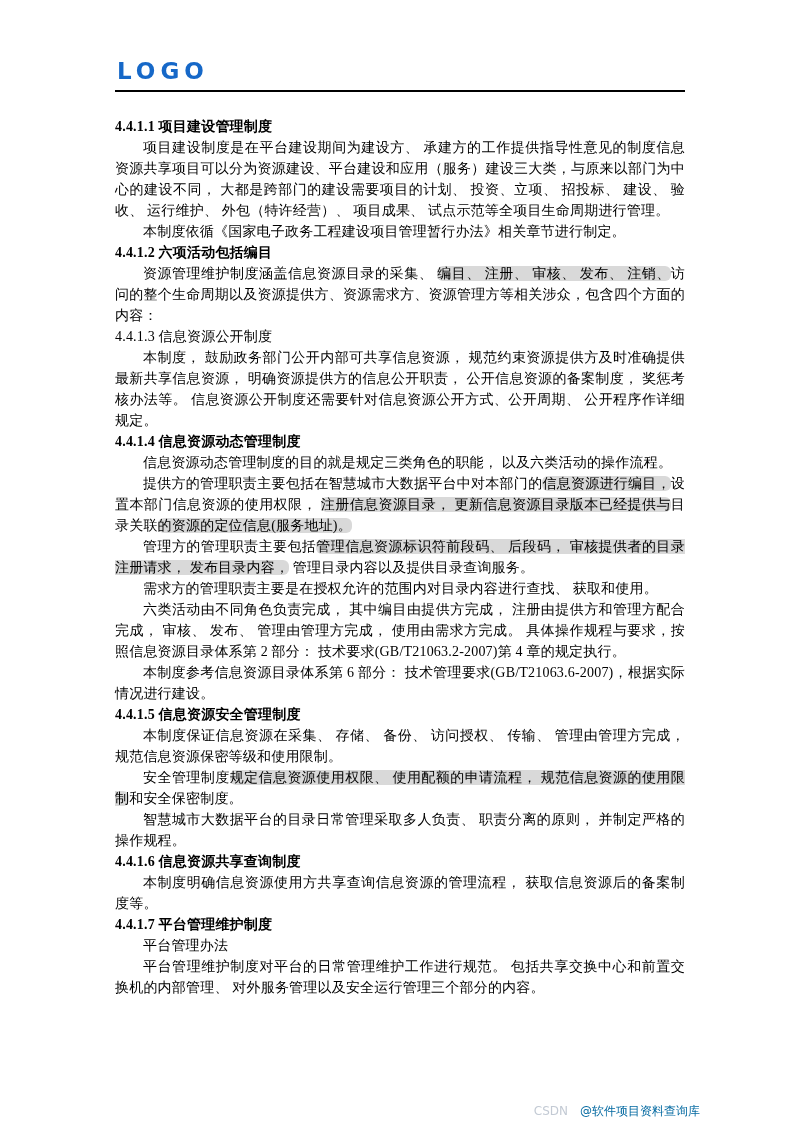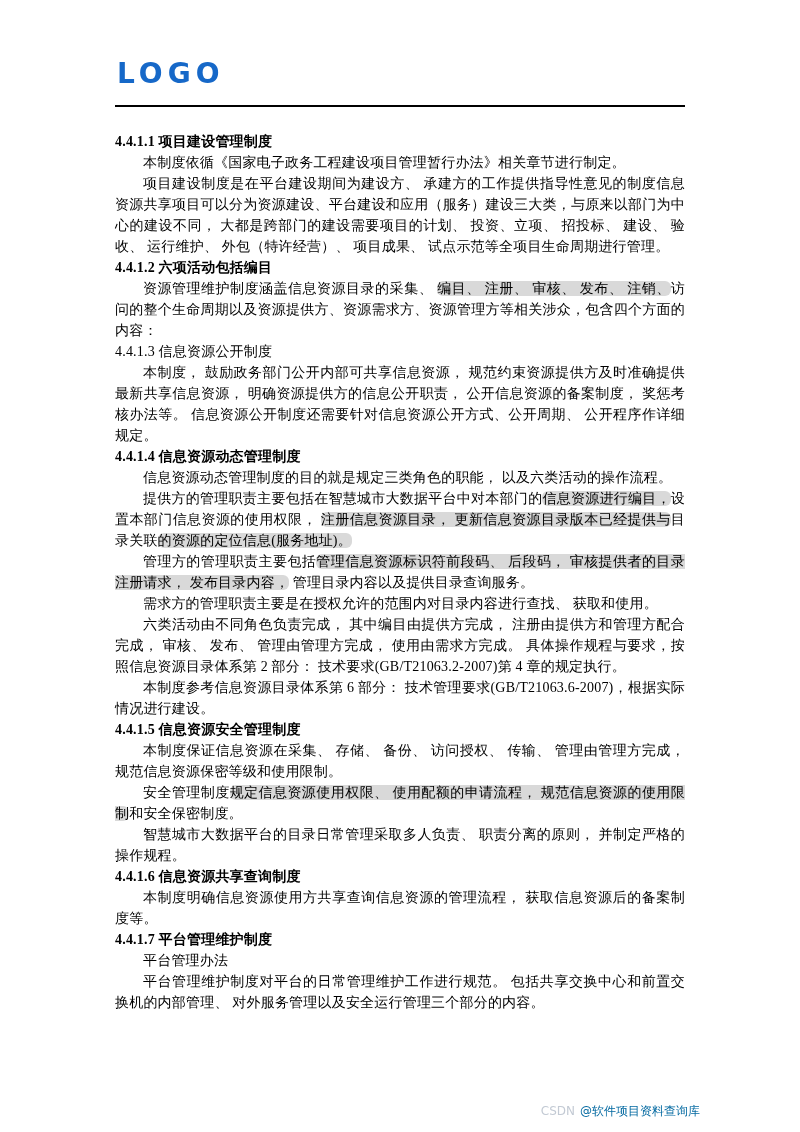--- a/index.html
+++ b/index.html
@@ -9,24 +9,24 @@
     position: relative;
     overflow: hidden;
     font-family: "Liberation Serif", "DejaVu Serif", serif;
     color: #000000;
   }
   .page { position: absolute; inset: 0; background: #ffffff; }
   .content { position: absolute; left: 115px; top: 58px; width: 570px; }
   .logo {
     font-family: "DejaVu Sans", "Liberation Sans", sans-serif;
     font-weight: 800;
-    font-size: 28px;
+    font-size: 23px;
     letter-spacing: 5px;
     line-height: 1;
-    padding: 2px 0 17px 2px;
+    padding: 2px 0 7px 2px;
     color: #1668c8;
   }
   .rule { border-top: 2px solid #000000; width: 100%; height: 0; }
   .doc {
     padding-top: 24px;
     font-size: 14px;
     line-height: 21px;
     letter-spacing: 0.2px;
     text-align: justify;
   }
@@ -35,34 +35,34 @@
   .para { margin: 0; text-indent: 2em; }
   .hl { background: var(--hl, #d9d9d9); border-radius: 6px; }
   .watermark {
     position: absolute;
     right: 100px;
     bottom: 12px;
     font-family: "DejaVu Sans", "Liberation Sans", sans-serif;
     font-size: 12px;
     white-space: nowrap;
   }
-  .wm-csdn { color: #c3cad4; margin-right: 5px; }
+  .wm-csdn { color: #c3cad4; margin-right: 12px; }
   .wm-handle { color: #93a6c6; }
 </style>
 </head>
 <body>
 
 <div class="page">
   <div class="content">
     <div class="logo" style="color: rgb(22, 104, 200);">LOGO</div>
     <div class="rule"></div>
     <div class="doc">
         <div class="heading">4.4.1.1 项目建设管理制度</div>
+        <p class="para"><span>项目建设制度是在平台建设期间为建设方、 承建方的工作提供指导性意见的制度信息资源共享项目可以分为资源建设、平台建设和应用（服务）建设三大类，与原来以部门为中心的建设不同， 大都是跨部门的建设需要项目的计划、 投资、立项、 招投标、 建设、 验收、 运行维护、 外包（特许经营）、 项目成果、 试点示范等全项目生命周期进行管理。</span></p>
         <p class="para"><span>本制度依循《国家电子政务工程建设项目管理暂行办法》相关章节进行制定。</span></p>
-        <p class="para"><span>项目建设制度是在平台建设期间为建设方、 承建方的工作提供指导性意见的制度信息资源共享项目可以分为资源建设、平台建设和应用（服务）建设三大类，与原来以部门为中心的建设不同， 大都是跨部门的建设需要项目的计划、 投资、立项、 招投标、 建设、 验收、 运行维护、 外包（特许经营）、 项目成果、 试点示范等全项目生命周期进行管理。</span></p>
         <div class="heading">4.4.1.2 六项活动包括编目</div>
         <p class="para"><span>资源管理维护制度涵盖信息资源目录的采集、 </span><span class="hl">编目、 注册、 审核、 发布、 注销、</span><span>访问的整个生命周期以及资源提供方、资源需求方、资源管理方等相关涉众，包含四个方面的内容：</span></p>
         <div class="heading normal">4.4.1.3 信息资源公开制度</div>
         <p class="para"><span>本制度， 鼓励政务部门公开内部可共享信息资源， 规范约束资源提供方及时准确提供最新共享信息资源， 明确资源提供方的信息公开职责， 公开信息资源的备案制度， 奖惩考核办法等。 信息资源公开制度还需要针对信息资源公开方式、公开周期、 公开程序作详细规定。</span></p>
         <div class="heading">4.4.1.4 信息资源动态管理制度</div>
         <p class="para"><span>信息资源动态管理制度的目的就是规定三类角色的职能， 以及六类活动的操作流程。</span></p>
         <p class="para"><span>提供方的管理职责主要包括在智慧城市大数据平台中对本部门的</span><span class="hl">信息资源进行编目，</span><span>设置本部门信息资源的使用权限， </span><span class="hl">注册信息资源目录， 更新信息资源目录版本已经提供与</span><span>目录关联</span><span class="hl">的资源的定位信息(服务地址)。</span></p>
         <p class="para"><span>管理方的管理职责主要包括</span><span class="hl">管理信息资源标识符前段码、 后段码， 审核提供者的目录注册请求， 发布目录内容，</span><span> 管理目录内容以及提供目录查询服务。</span></p>
         <p class="para"><span>需求方的管理职责主要是在授权允许的范围内对目录内容进行查找、 获取和使用。</span></p>
         <p class="para"><span>六类活动由不同角色负责完成， 其中编目由提供方完成， 注册由提供方和管理方配合完成， 审核、 发布、 管理由管理方完成， 使用由需求方完成。 具体操作规程与要求，按照信息资源目录体系第 2 部分： 技术要求(GB/T21063.2-2007)第 4 章的规定执行。</span></p>

